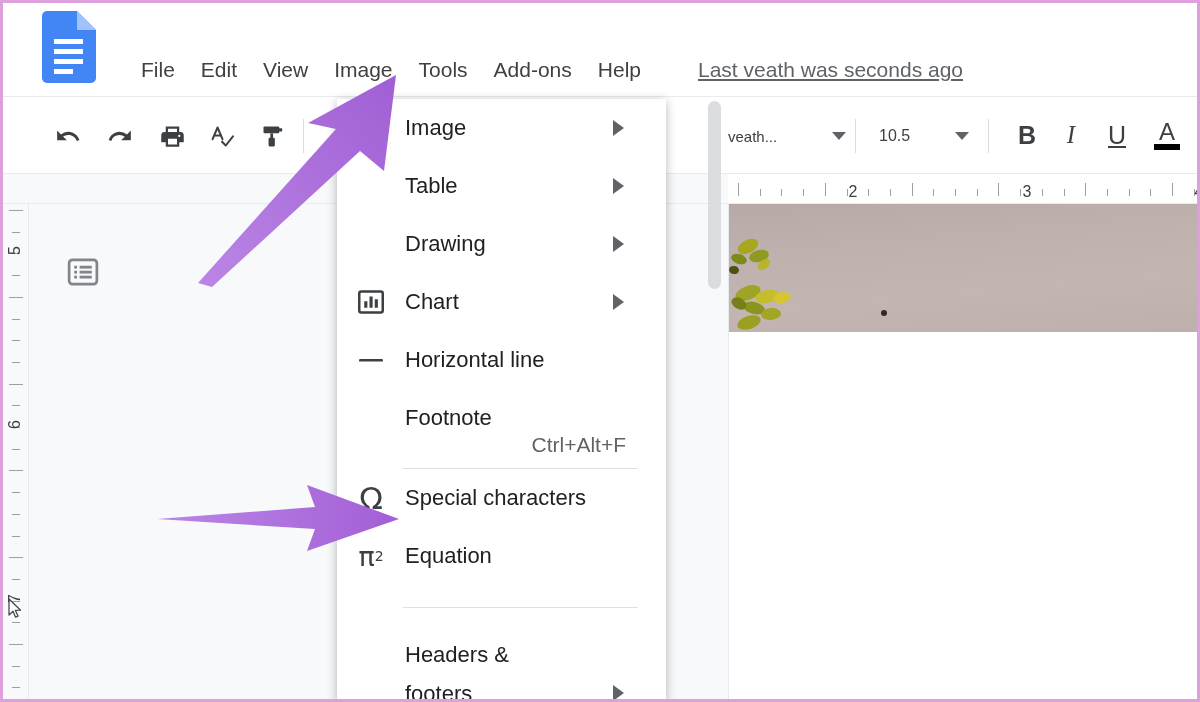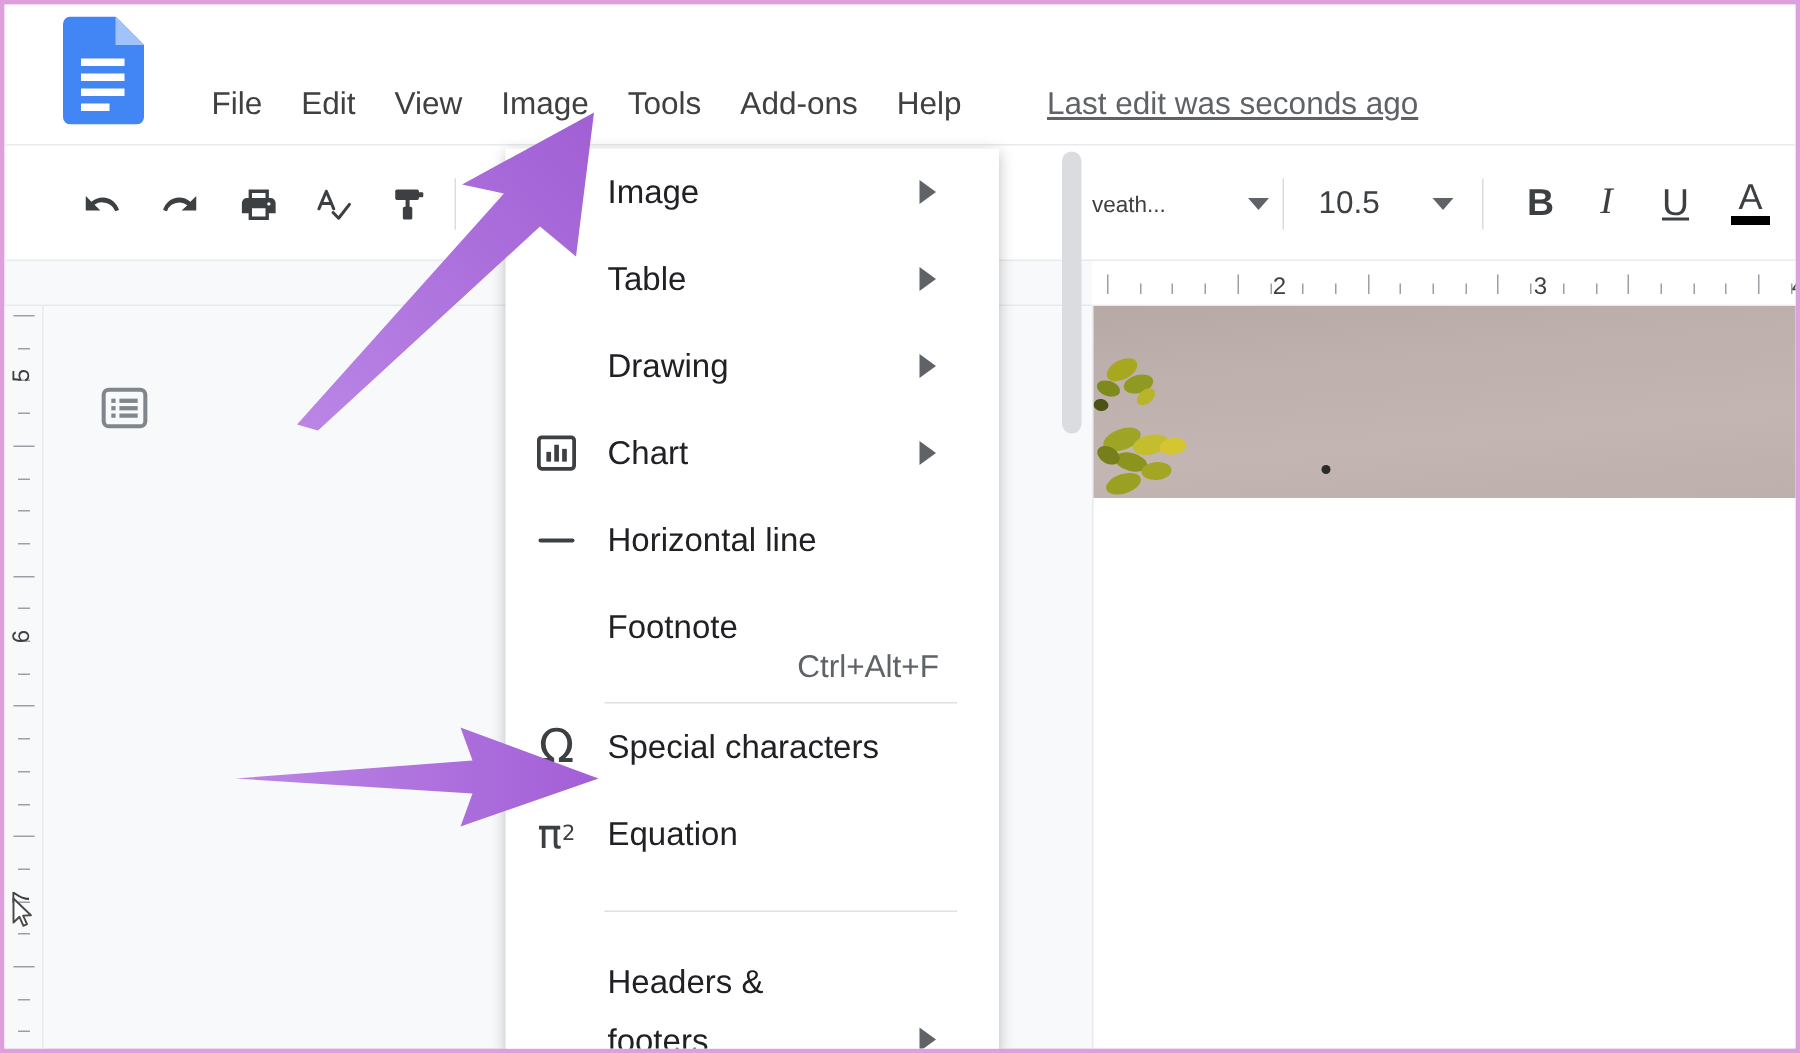--- a/index.html
+++ b/index.html
@@ -91,21 +91,21 @@
   #font-name {
     font-size: 15px; color: #3c4043;
     overflow: hidden; white-space: nowrap;
   }
   #size-box {
     position: absolute; left: 862px; top: 17px;
     width: 110px; height: 44px;
     display: flex; align-items: center; justify-content: space-between;
     padding: 0 6px 0 14px;
   }
-  #font-size { font-size: 21px; color: #3c4043; }
+  #font-size { font-size: 16px; color: #3c4043; }
   .caret {
     width: 0; height: 0;
     border-left: 7px solid transparent;
     border-right: 7px solid transparent;
     border-top: 8px solid #5f6368;
   }
   .tb-sep {
     position: absolute; top: 22px;
     width: 1px; height: 34px;
     background: #dadce0;
@@ -297,21 +297,21 @@
 
 
     <div id="menu-row">
       <span class="menu-item">File</span>
       <span class="menu-item">Edit</span>
       <span class="menu-item">View</span>
       <span class="menu-item">Image</span>
       <span class="menu-item">Tools</span>
       <span class="menu-item">Add-ons</span>
       <span class="menu-item">Help</span>
-      <span id="last-edit">Last edit was seconds ago</span>
+      <span id="last-edit">Last veath was seconds ago</span>
     </div>
   </div>
 
   <div id="toolbar">
 
     <div class="tb-icon" id="tb-undo">
       <svg viewBox="0 0 24 24" width="26" height="26" fill="#3c4043">
         <path d="M12.5 8c-2.7 0-5.1 1-7 2.6L2 7v9h9l-3.6-3.6A7.9 7.9 0 0 1 12.5 11c3.5 0 6.5 2.3 7.6 5.5l2.4-.8C21.1 11.3 17.2 8 12.5 8z"></path>
       </svg>
     </div>

